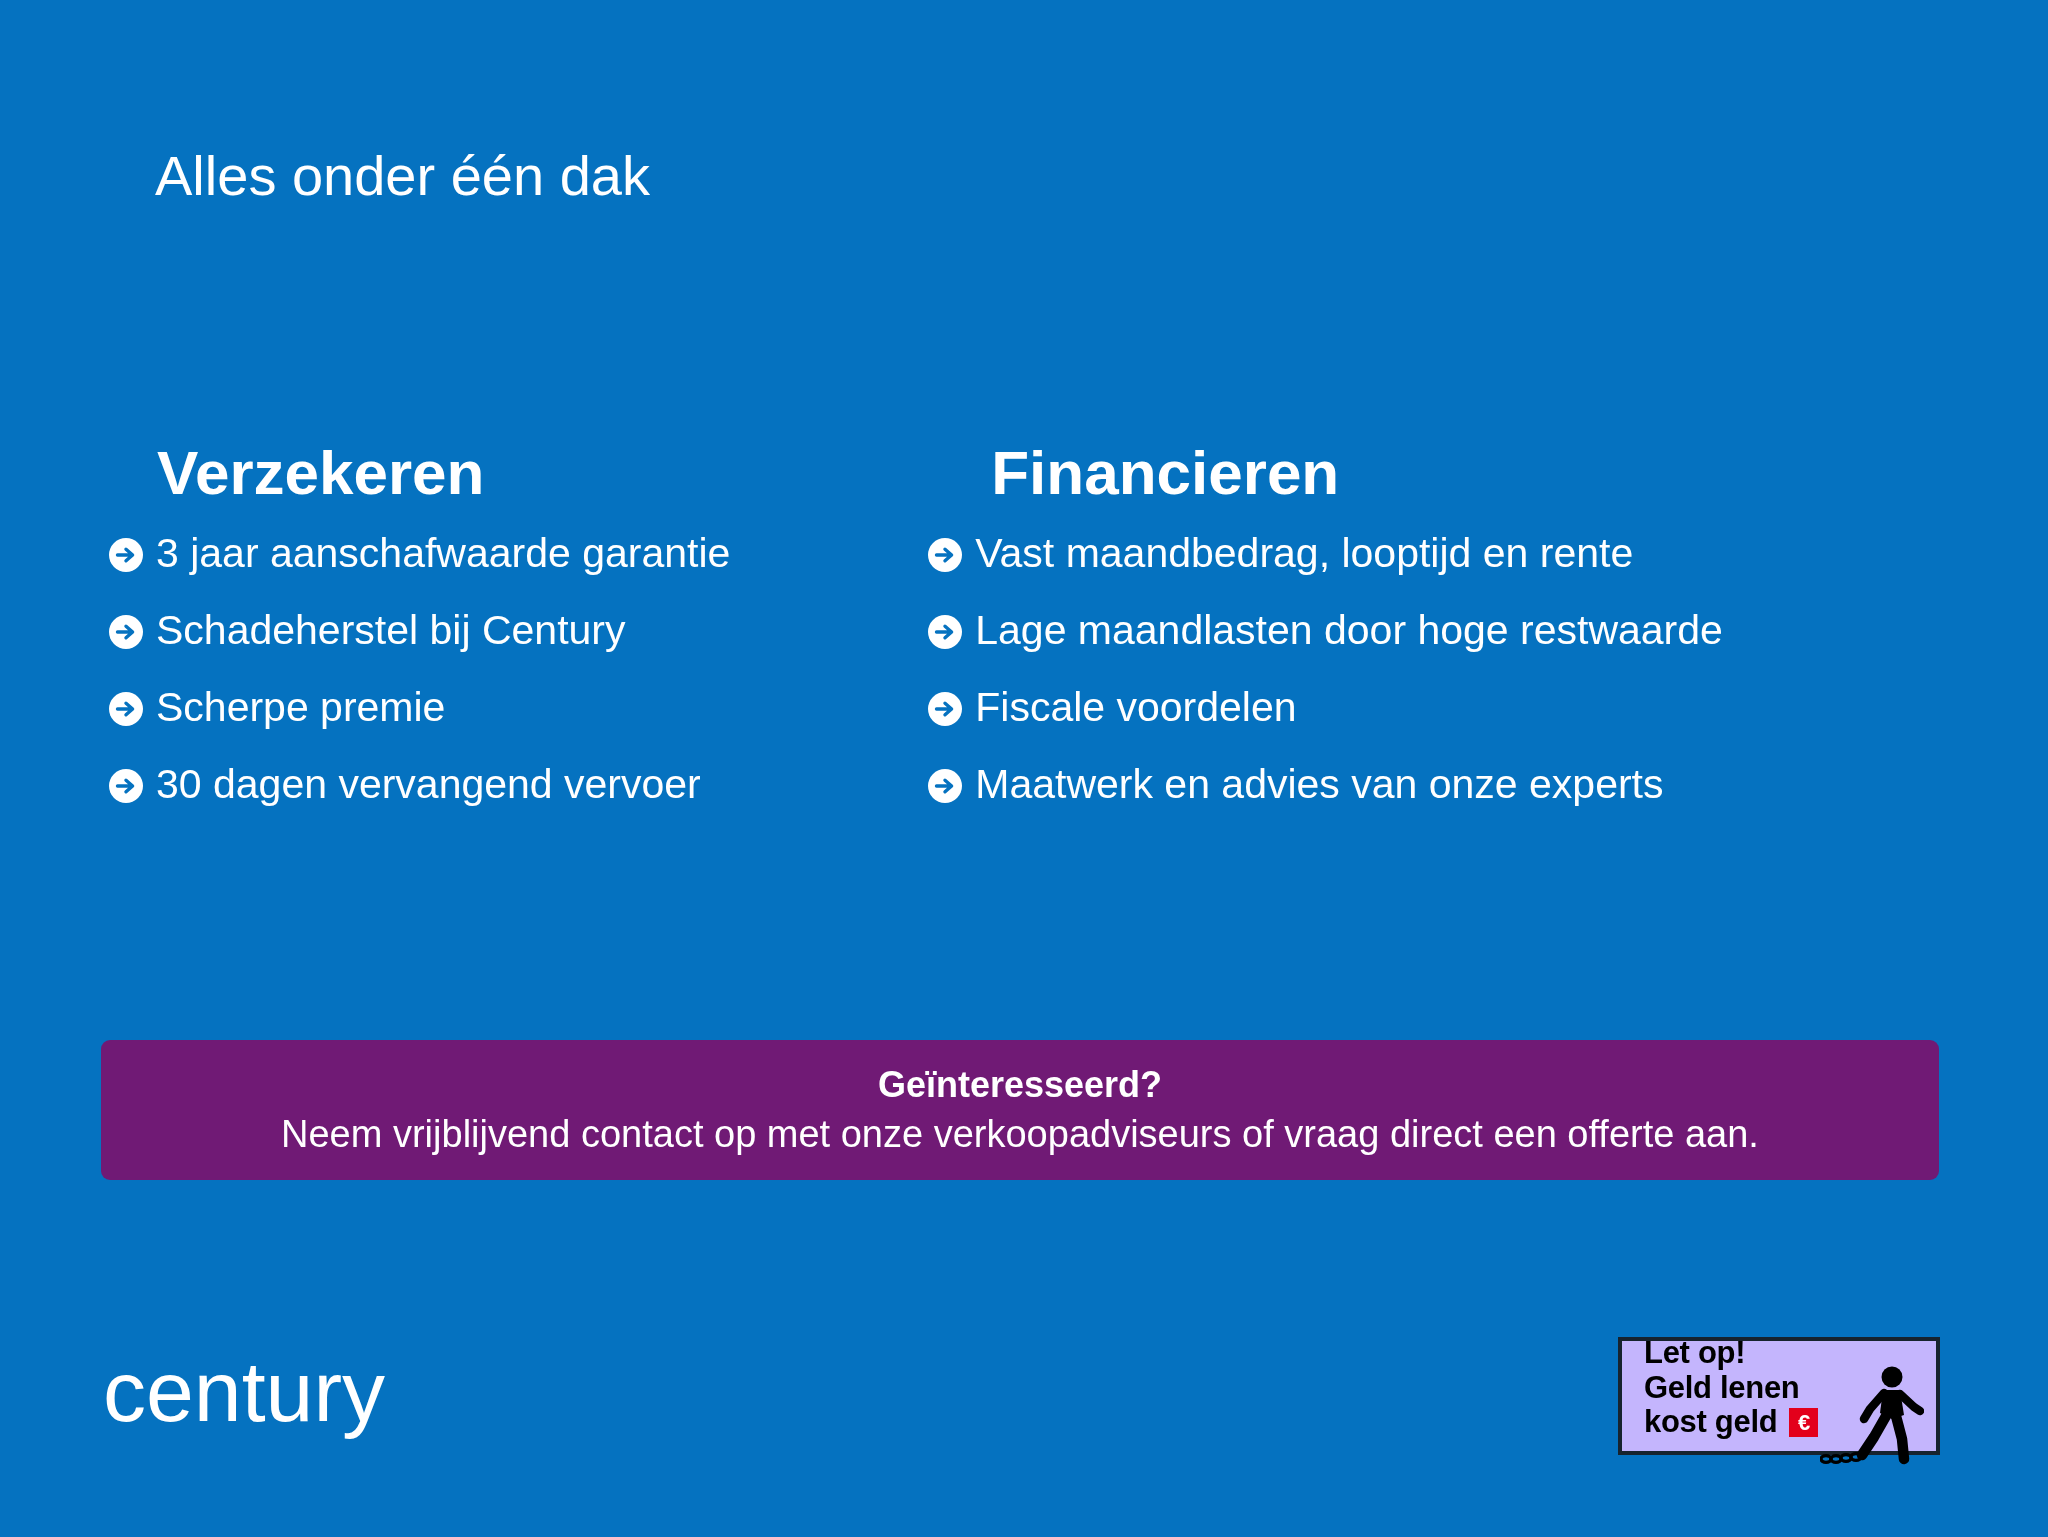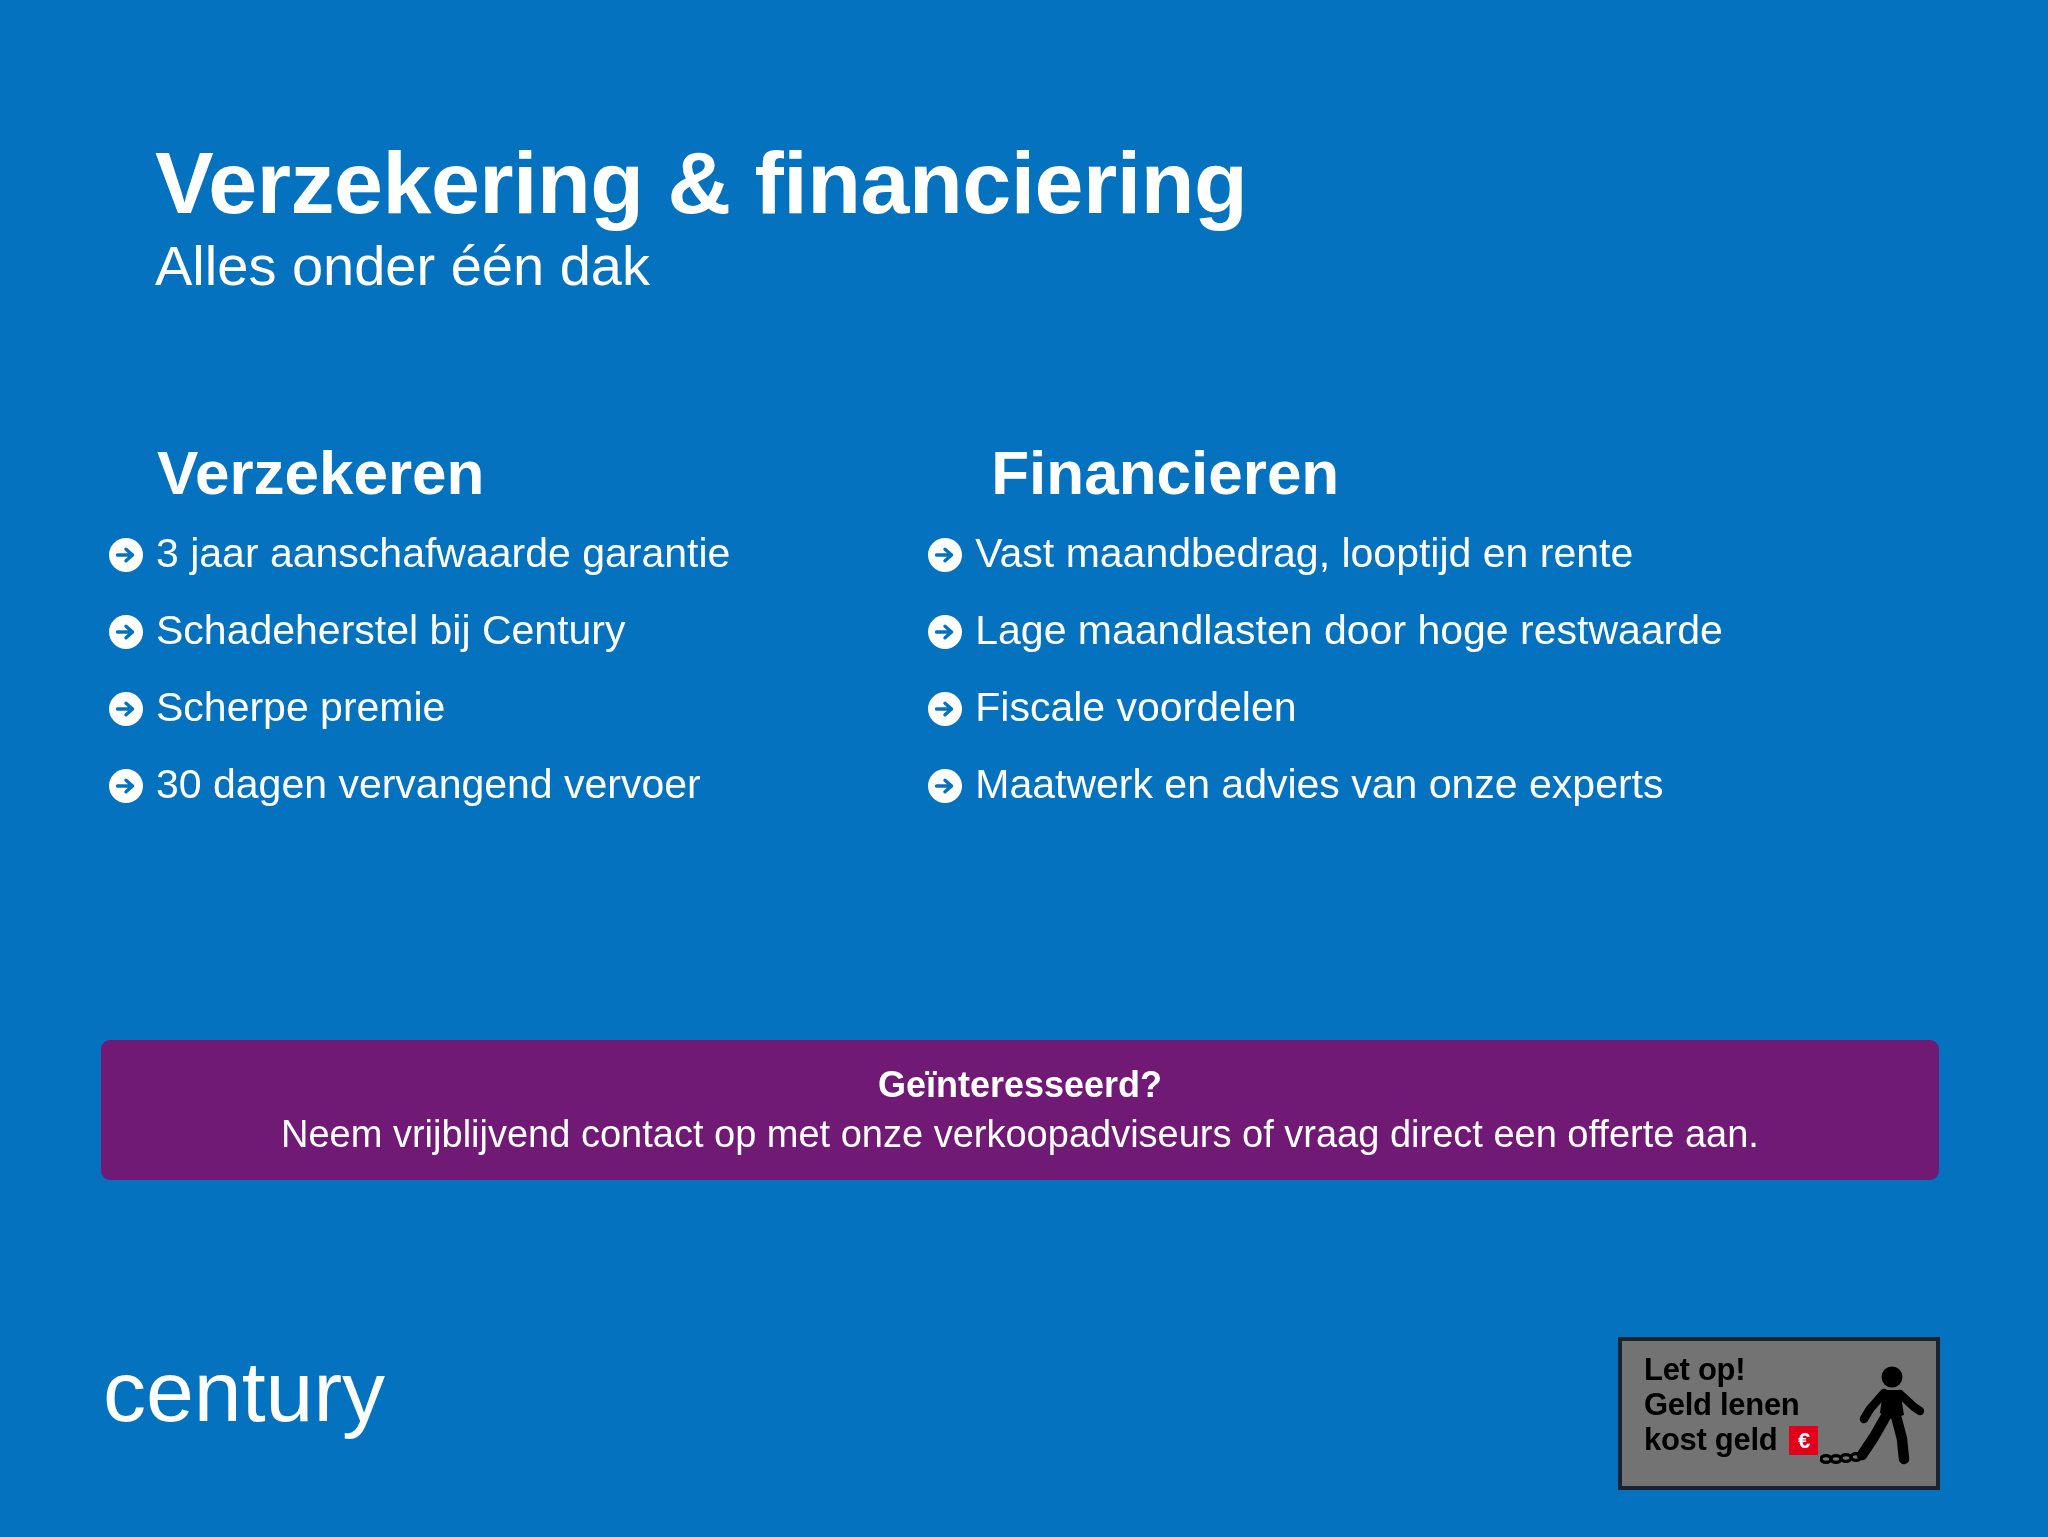--- a/index.html
+++ b/index.html
@@ -150,22 +150,22 @@
     letter-spacing: 0px;
     line-height: 1;
     color: #ffffff;
   }
 
   .warning {
     position: absolute;
     left: 1618px;
     top: 1337px;
     width: 322px;
-    height: 153px;
-    background: #737373;
+    height: 118px;
+    background: #c4b5fd;
     border: 4px solid #17232e;
     box-sizing: border-box;
     display: flex;
     align-items: center;
     padding: 0 0 16px 22px;
   }
   .warning-text {
     font-size: 31px;
     font-weight: 700;
     line-height: 1.12;
@@ -198,21 +198,20 @@
     height: 112px;
   }
   .warning-figure svg { display: block; }
 </style>
 </head>
 <body style="background: rgb(5, 114, 192);">
 
 <div class="slide" style="background: rgb(5, 114, 192);">
 
   <div class="header">
-    <h1 class="title">Verzekering &amp; financiering</h1>
     <h2 class="subtitle">Alles onder één dak</h2>
   </div>
 
   <div class="columns">
 
     <div class="col col-left">
       <div class="col-heading">Verzekeren</div>
       <ul class="bullets">
         <li class="bullet">
           <span class="bullet-icon">

